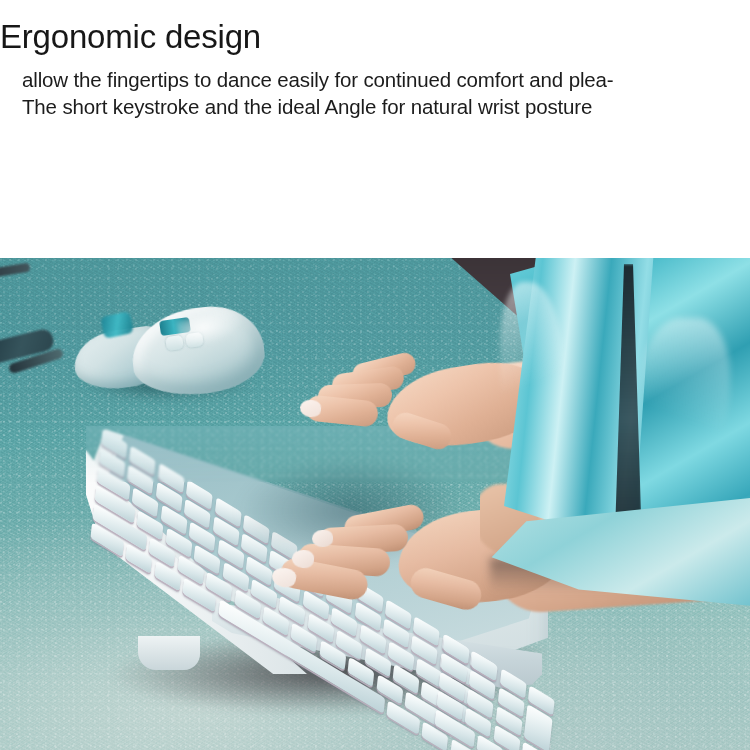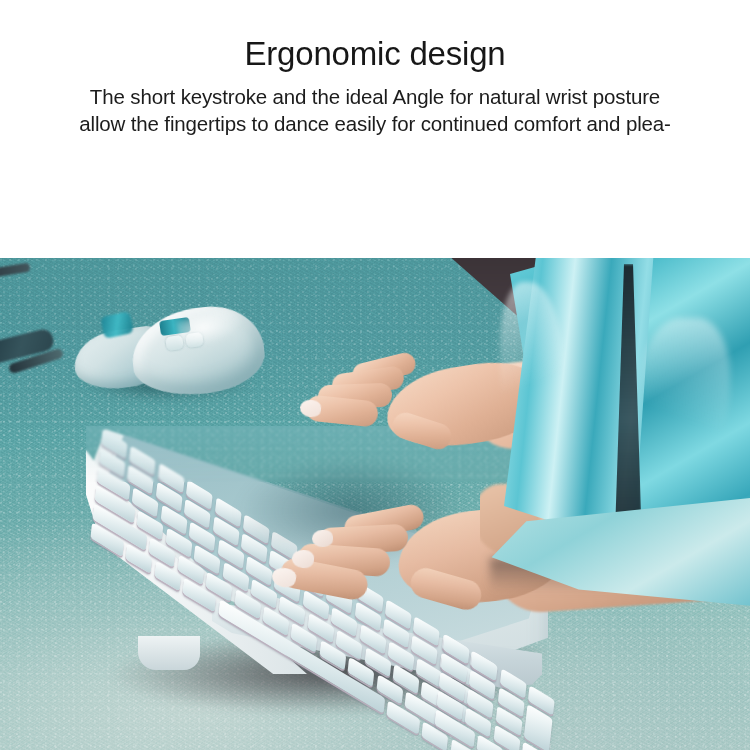--- a/index.html
+++ b/index.html
@@ -11,23 +11,23 @@
     width: 750px;
     height: 750px;
     font-family: "Liberation Sans", sans-serif;
     overflow: hidden;
     position: relative;
   }
 
   
   .text-block {
     width: 750px;
-    padding-top: 34px;
+    padding-top: 17px;
     box-sizing: border-box;
-    text-align: center;
+    text-align: left;
   }
   .headline {
     font-family: "Liberation Sans", sans-serif;
     font-size: 33px;
     font-weight: 400;
     line-height: 40px;
     color: #171717;
     letter-spacing: -0.2px;
     margin: 0;
   }
@@ -394,22 +394,22 @@
     border-radius: 40% 30% 40% 50%;
     filter: blur(1.6px);
   }
 </style>
 </head>
 <body>
 
 <div class="text-block">
   <h1 class="headline">Ergonomic design</h1>
   <div class="subcopy">
+    <span class="ln">allow the fingertips to dance easily for continued comfort and plea-</span>
     <span class="ln">The short keystroke and the ideal Angle for natural wrist posture</span>
-    <span class="ln">allow the fingertips to dance easily for continued comfort and plea-</span>
   </div>
 </div>
 
 <div class="photo">
 
   <div class="mat"></div>
   <div class="mat-grain"></div>
   <div class="mat-speckle"></div>
   <div class="mat-haze"></div>
 

